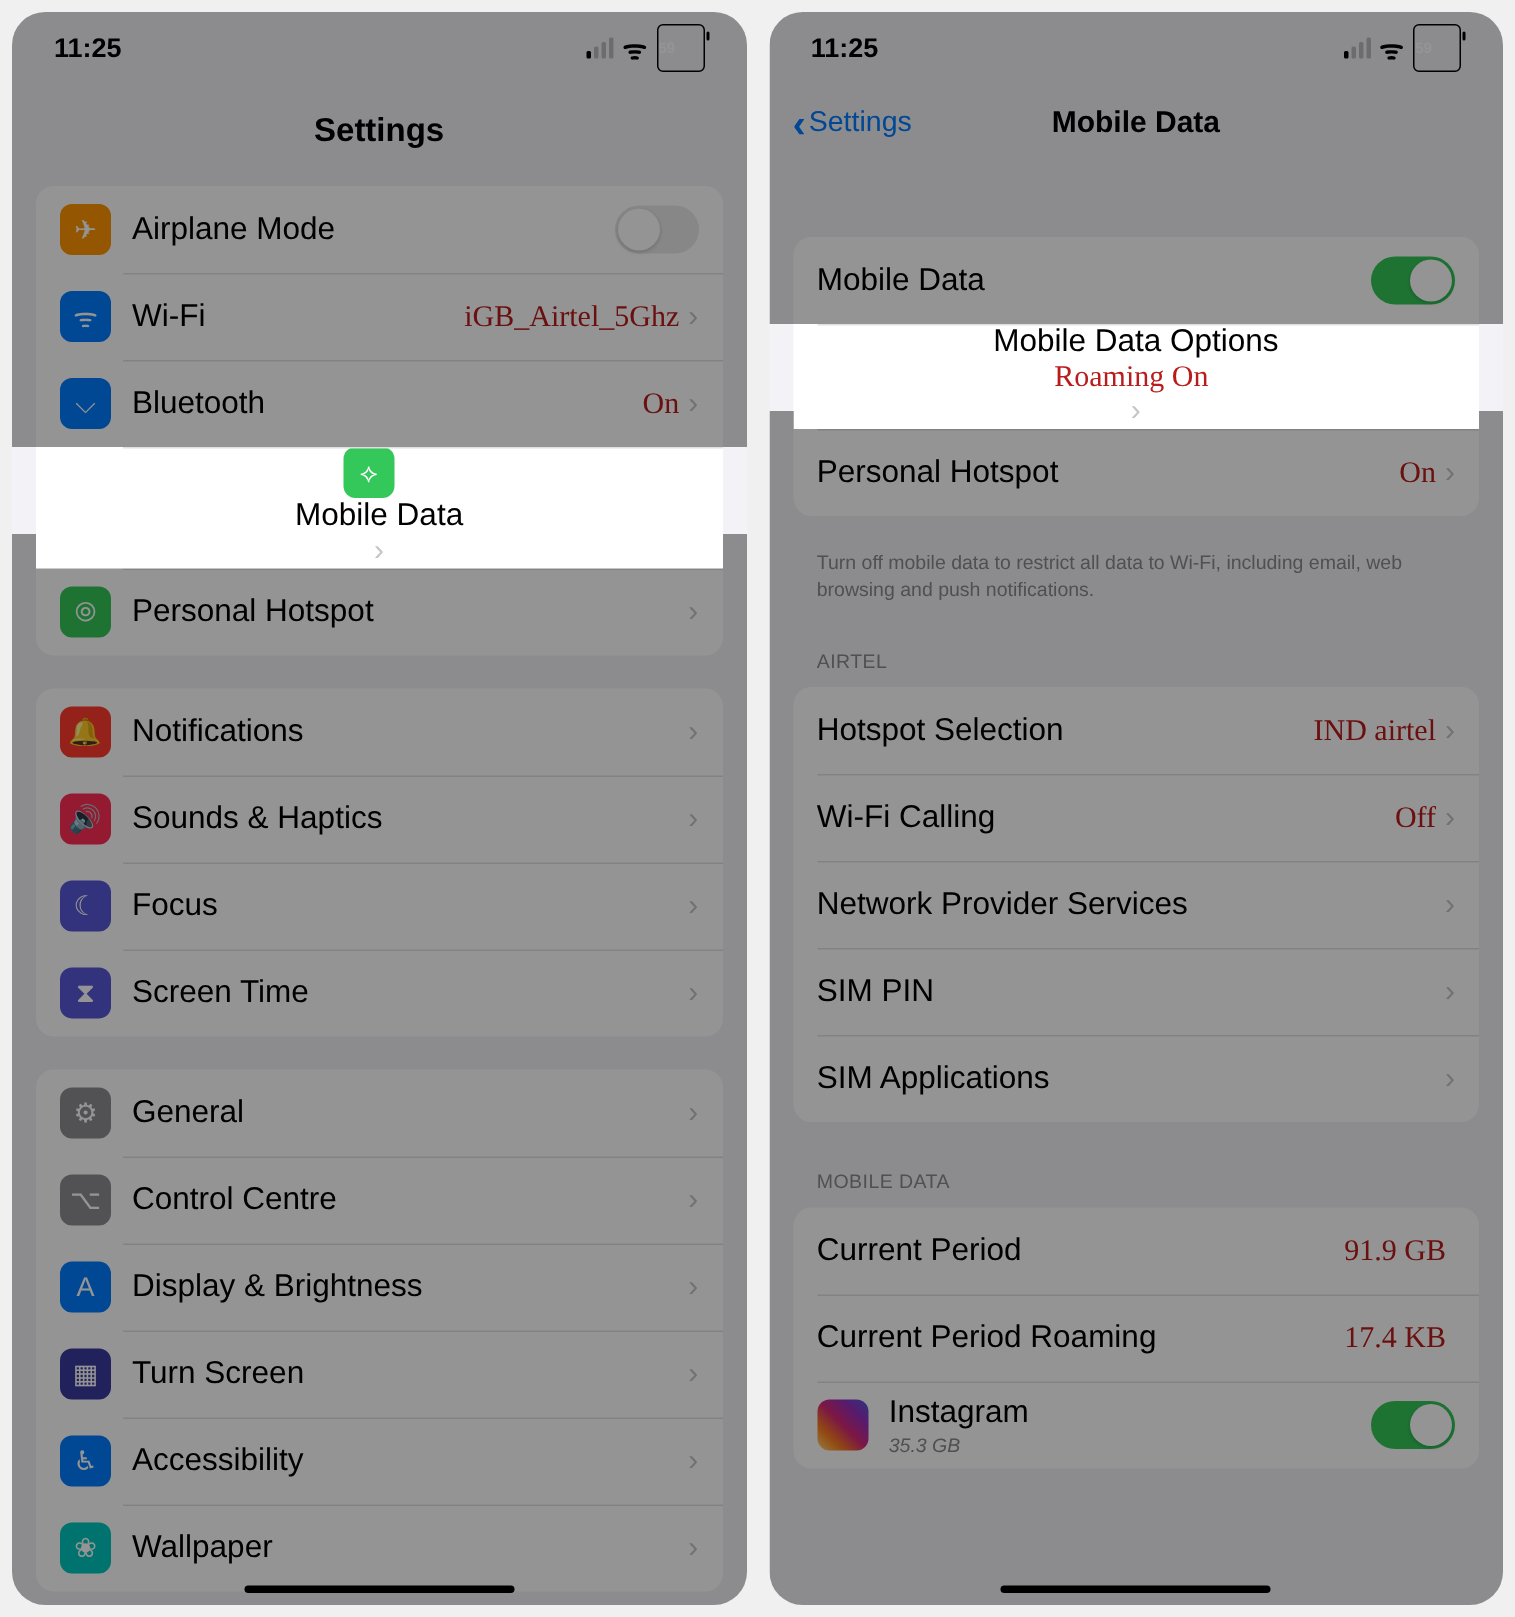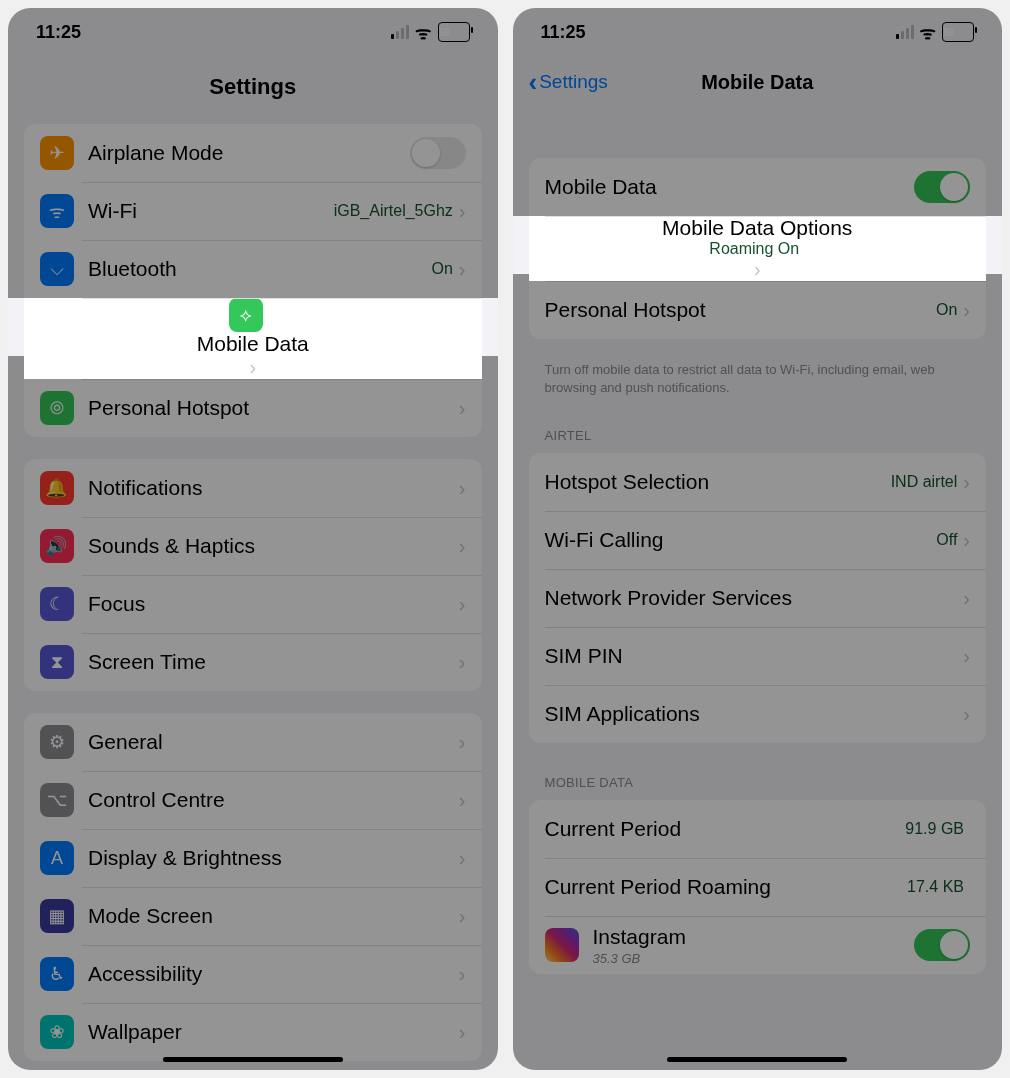--- a/index.html
+++ b/index.html
@@ -33,21 +33,21 @@
     font-size: 18px;
   }
   .status-icons { display:flex; align-items:center; gap:6px; }
   .signal { display:flex; align-items:flex-end; gap:2px; }
   .signal b { width:3px; background:#000; border-radius:1px; }
   .signal b:nth-child(1){height:5px;}
   .signal b:nth-child(2){height:8px;background:#bbb;}
   .signal b:nth-child(3){height:11px;background:#bbb;}
   .signal b:nth-child(4){height:14px;background:#bbb;}
   .battery {
-    width:32px;height:20px;border:1.5px solid #000;border-radius:4px;
+    width:32px;height:32px;border:1.5px solid #000;border-radius:4px;
     position:relative;display:flex;align-items:center;justify-content:center;
     font-size:10px;font-weight:700;
   }
   .battery::after{content:'';position:absolute;right:-4px;top:4px;width:2px;height:6px;background:#000;border-radius:1px;}
   .battery-fill{position:absolute;left:1px;top:1px;bottom:1px;width:60%;background:#000;border-radius:2px;}
   .battery span{position:relative;color:#fff;z-index:2;}
   
   .nav {
     height: 52px;
     display:flex;
@@ -105,21 +105,21 @@
   .row.noicon::before{ left:16px !important; }
   .icon {
     width:34px;height:34px;border-radius:8px;
     display:flex;align-items:center;justify-content:center;
     margin-right:14px;
     flex-shrink:0;
     color:#fff;
     font-size:18px;
   }
   .label { flex:1; font-size:21px; }
-  .value { color:#14532d; font-size:16px; margin-right:6px; }
+  .value { color:#b91c1c; font-size:20px; margin-right:6px;font-family:Liberation Serif, serif; }
   .chevron { color:#c5c5c8; font-size:20px; }
   .toggle {
     width:56px;height:32px;border-radius:16px;background:#e9e9eb;
     position:relative;
   }
   .toggle.on { background:#34c759; }
   .toggle::after{
     content:'';position:absolute;top:2px;left:2px;width:28px;height:28px;
     background:#fff;border-radius:50%;box-shadow:0 1px 3px rgba(0,0,0,0.2);
   }
@@ -226,21 +226,21 @@
         <div class="label">Control Centre</div>
         <div class="chevron">›</div>
       </div>
       <div class="row">
         <div class="icon" style="background: rgb(0, 122, 255);">A</div>
         <div class="label">Display &amp; Brightness</div>
         <div class="chevron">›</div>
       </div>
       <div class="row">
         <div class="icon" style="background: rgb(58, 58, 158);">▦</div>
-        <div class="label">Mode Screen</div>
+        <div class="label">Turn Screen</div>
         <div class="chevron">›</div>
       </div>
       <div class="row">
         <div class="icon" style="background: rgb(0, 122, 255);">♿︎</div>
         <div class="label">Accessibility</div>
         <div class="chevron">›</div>
       </div>
       <div class="row">
         <div class="icon" style="background: rgb(0, 199, 190);">❀</div>
         <div class="label">Wallpaper</div>

